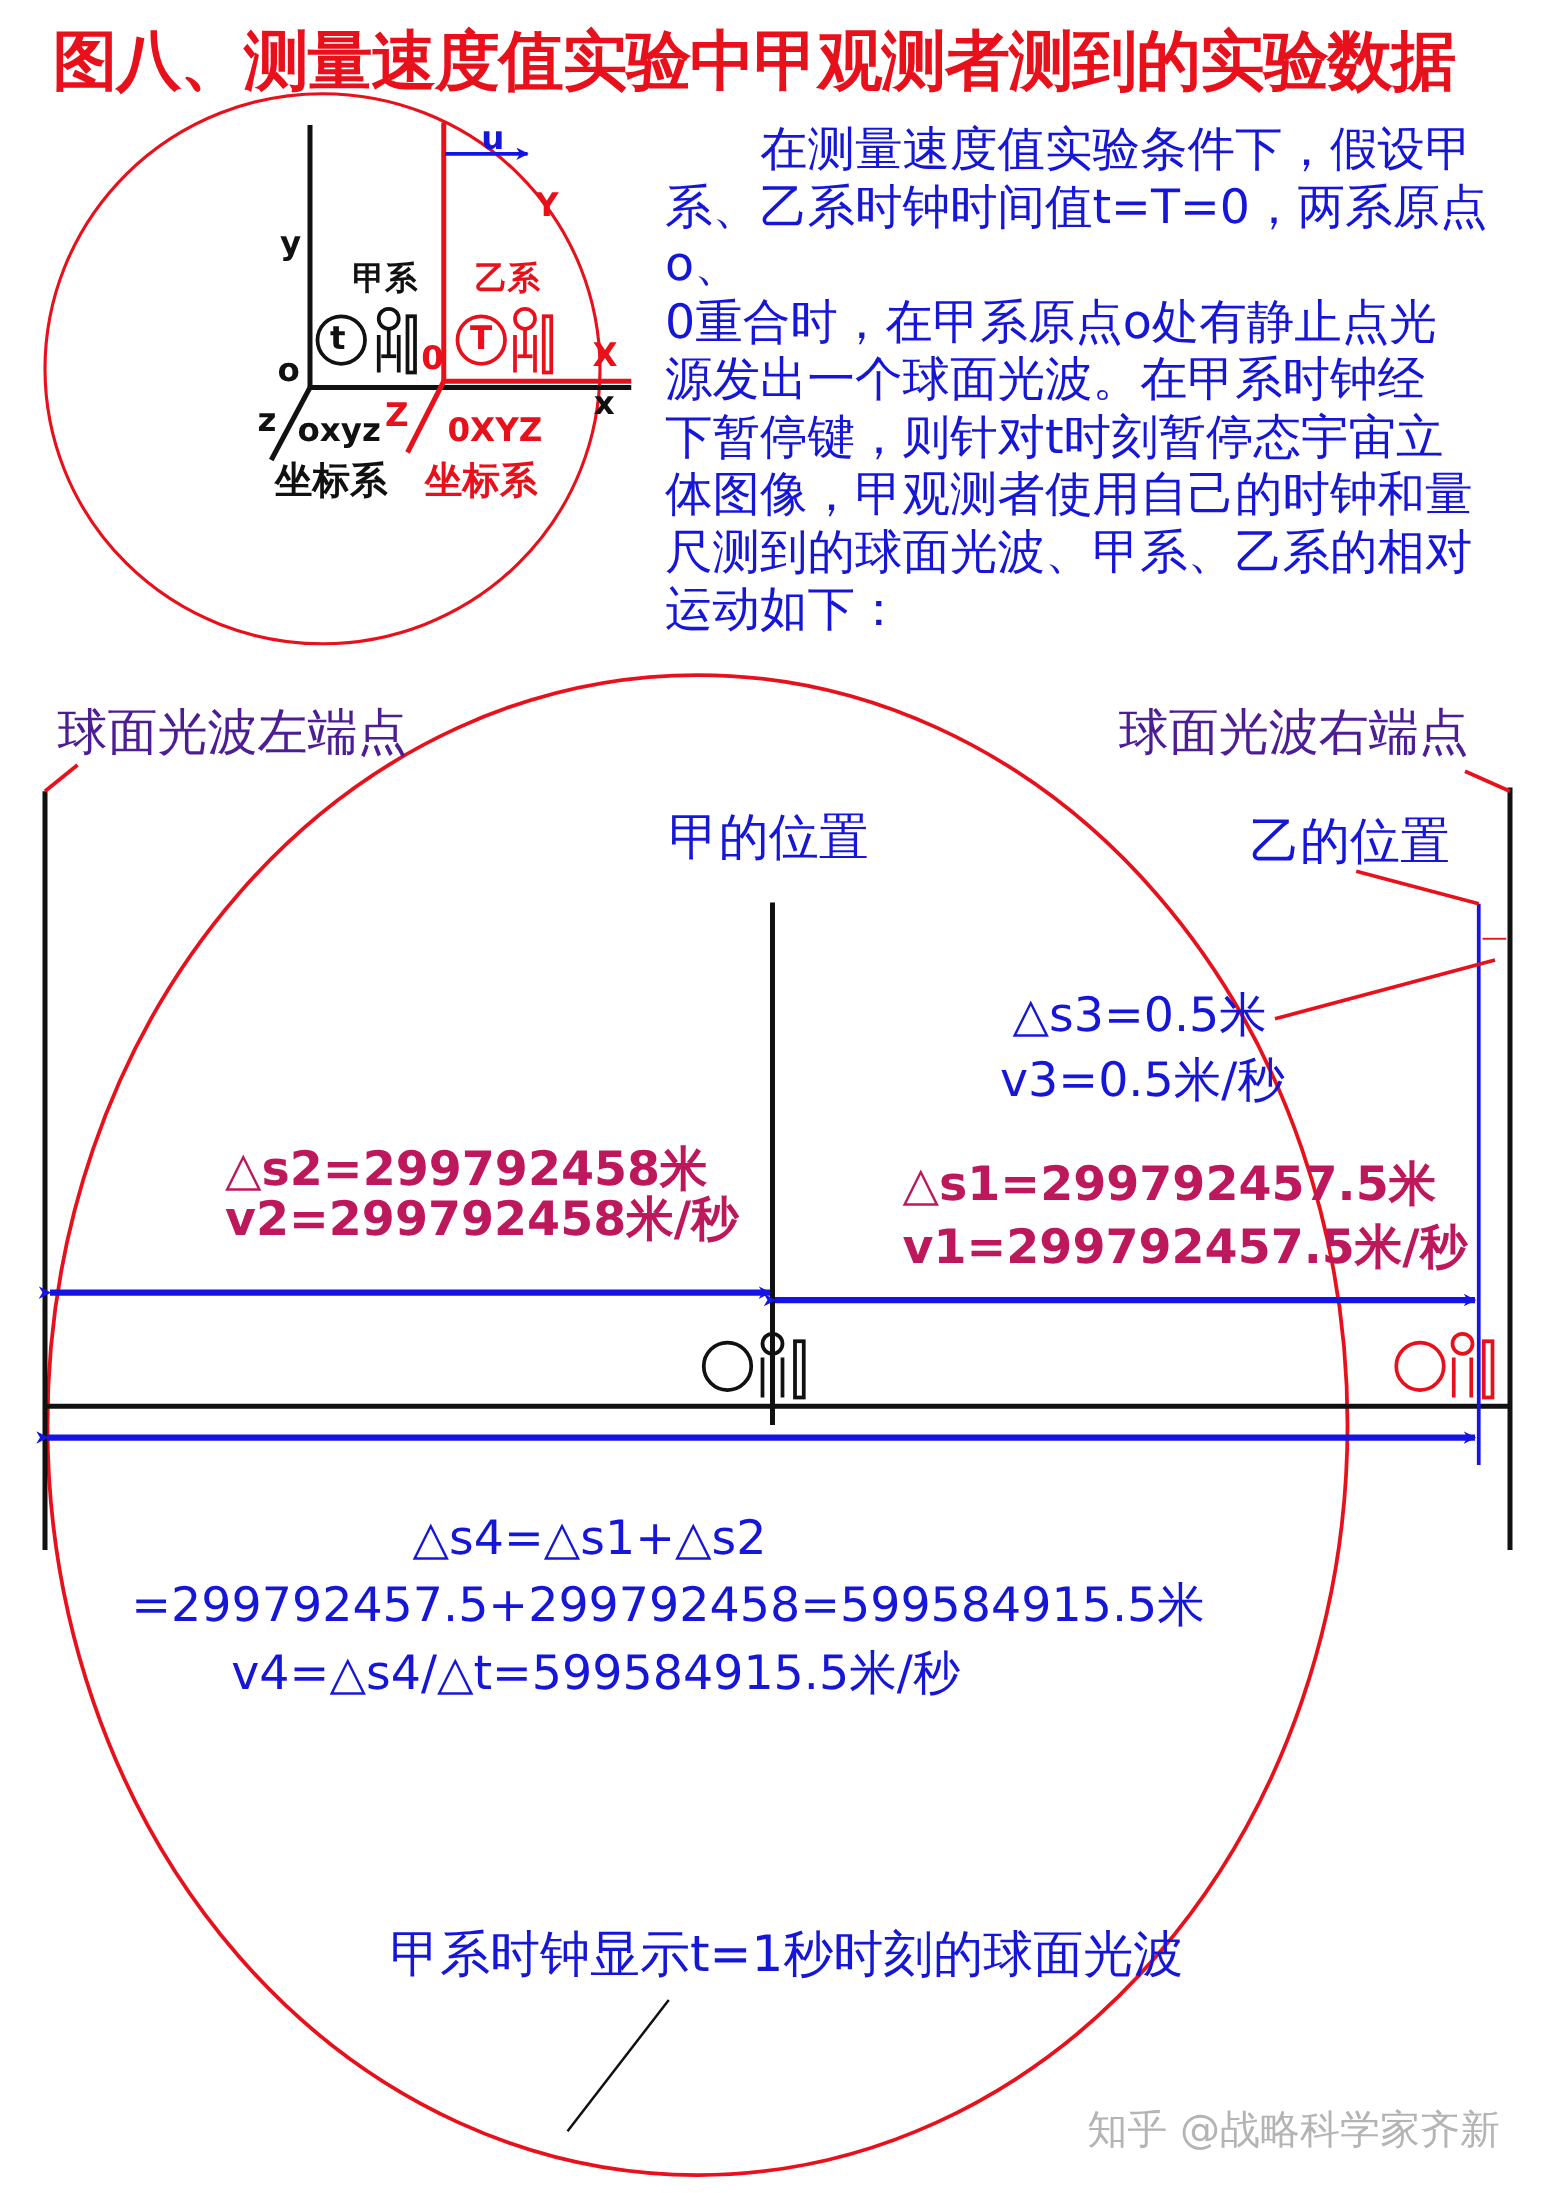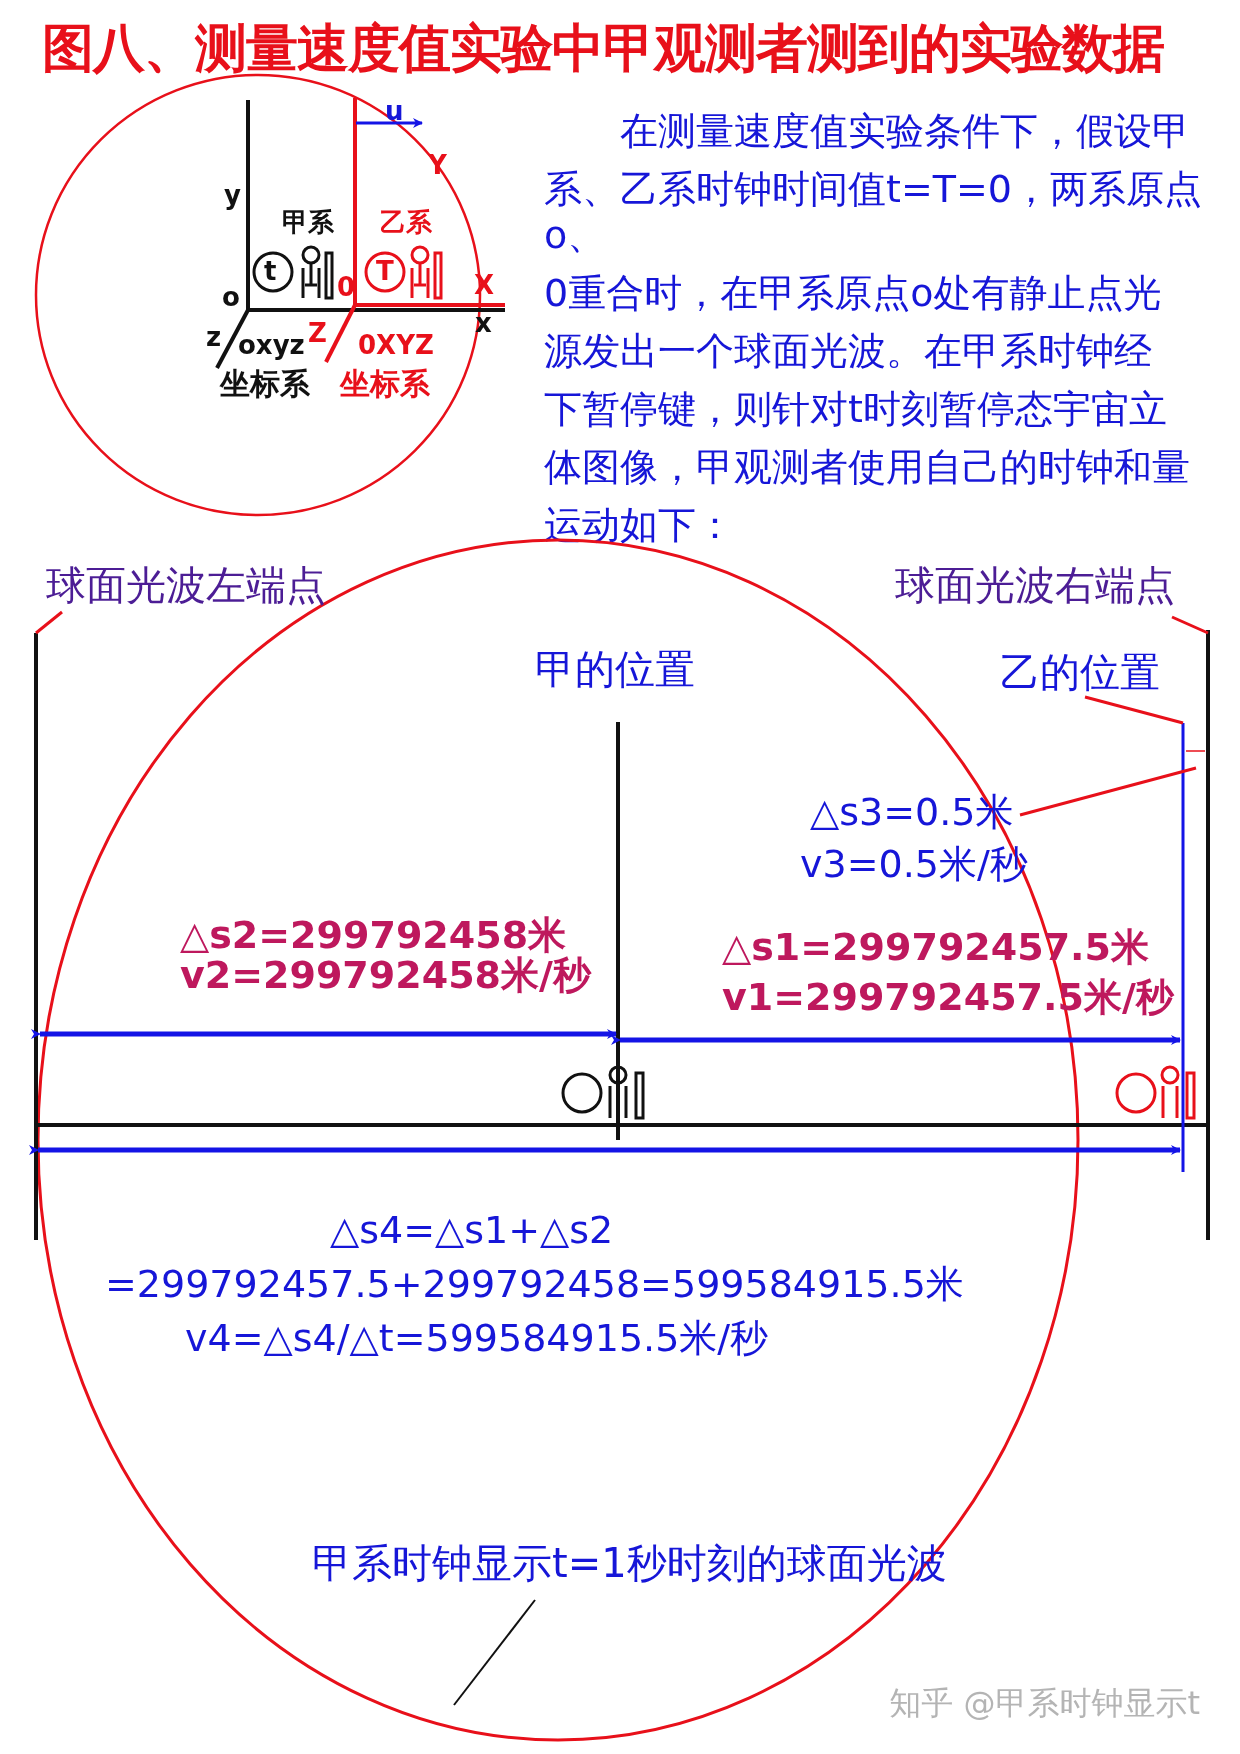--- a/index.html
+++ b/index.html
@@ -1,21 +1,21 @@
 <!DOCTYPE html>
 <html><head>
 <meta charset="utf-8">
 <style>
   html,body{margin:0;padding:0;background:#fff;}
   body{width:1240px;height:1754px;position:relative;overflow:hidden;font-family:"DejaVu Sans","Liberation Sans",sans-serif;}
   .abs{position:absolute;white-space:nowrap;}
   svg.layer{position:absolute;left:0;top:0;}
   #title{left:42px;top:14px;font-size:52px;font-weight:bold;color:#e8101a;letter-spacing:-1px;font-family:Liberation Serif, serif;}
   #desc{left:532px;top:96px;width:690px;font-size:38px;line-height:46px;color:#1616d8;white-space:normal;}
-  #desc p{margin:12px;}
+  #desc p{margin:0;}
   .red{color:#e8101a;}
   .blue{color:#1616d8;}
   .black{color:#111;}
   .lbl-red{font-size:40px;color:#4c1d95;}
   .lbl-blue{font-size:40px;color:#1616d8;}
   .data-black{font-size:38px;color:#be185d;line-height:50px;font-weight:bold;}
   .data-blue{font-size:38px;color:#1616d8;line-height:52px;text-align:center;}
   #watermark{right:40px;top:1682px;font-size:32px;color:#b4b4b4;}
   .small-label{font-size:26px;font-weight:bold;}
 </style>
@@ -24,20 +24,21 @@
 
 <div id="title" class="abs">图八、测量速度值实验中甲观测者测到的实验数据</div>
 
 <div id="desc" class="abs">
   <p>　　在测量速度值实验条件下，假设甲</p>
   <p>系、乙系时钟时间值t=T=0，两系原点o、</p>
   <p>0重合时，在甲系原点o处有静止点光</p>
   <p>源发出一个球面光波。在甲系时钟经</p>
   <p>下暂停键，则针对t时刻暂停态宇宙立</p>
   <p>体图像，甲观测者使用自己的时钟和量</p>
+  <p>尺测到的球面光波、甲系、乙系的相对</p>
   <p>运动如下：</p>
 </div>
 
 <svg class="layer" width="1240" height="1754" viewBox="0 0 1240 1754">
   <defs>
     <marker id="ah" markerWidth="10" markerHeight="10" refX="9" refY="5" orient="auto" markerUnits="userSpaceOnUse" viewBox="0 0 10 10">
       <path d="M0,0 L10,5 L0,10 L3,5 Z" fill="#1414e6"></path>
     </marker>
   </defs>
 
@@ -151,13 +152,13 @@
 
 <div class="abs data-black" style="left:722px;top:922px;">△s1=299792457.5米</div>
 <div class="abs data-black" style="left:722px;top:972px;">v1=299792457.5米/秒</div>
 
 <div class="abs data-blue" style="left:330px;top:1204px;text-align:center;">△s4=△s1+△s2</div>
 <div class="abs data-blue" style="left:105px;top:1258px;">=299792457.5+299792458=599584915.5米</div>
 <div class="abs data-blue" style="left:185px;top:1312px;">v4=△s4/△t=599584915.5米/秒</div>
 
 <div class="abs lbl-blue" style="left:312px;top:1536px;">甲系时钟显示t=1秒时刻的球面光波</div>
 
-<div id="watermark" class="abs">知乎 @甲系时钟显示t</div>
+<div id="watermark" class="abs">知乎 @战略科学家齐新</div>
 
 </body></html>

